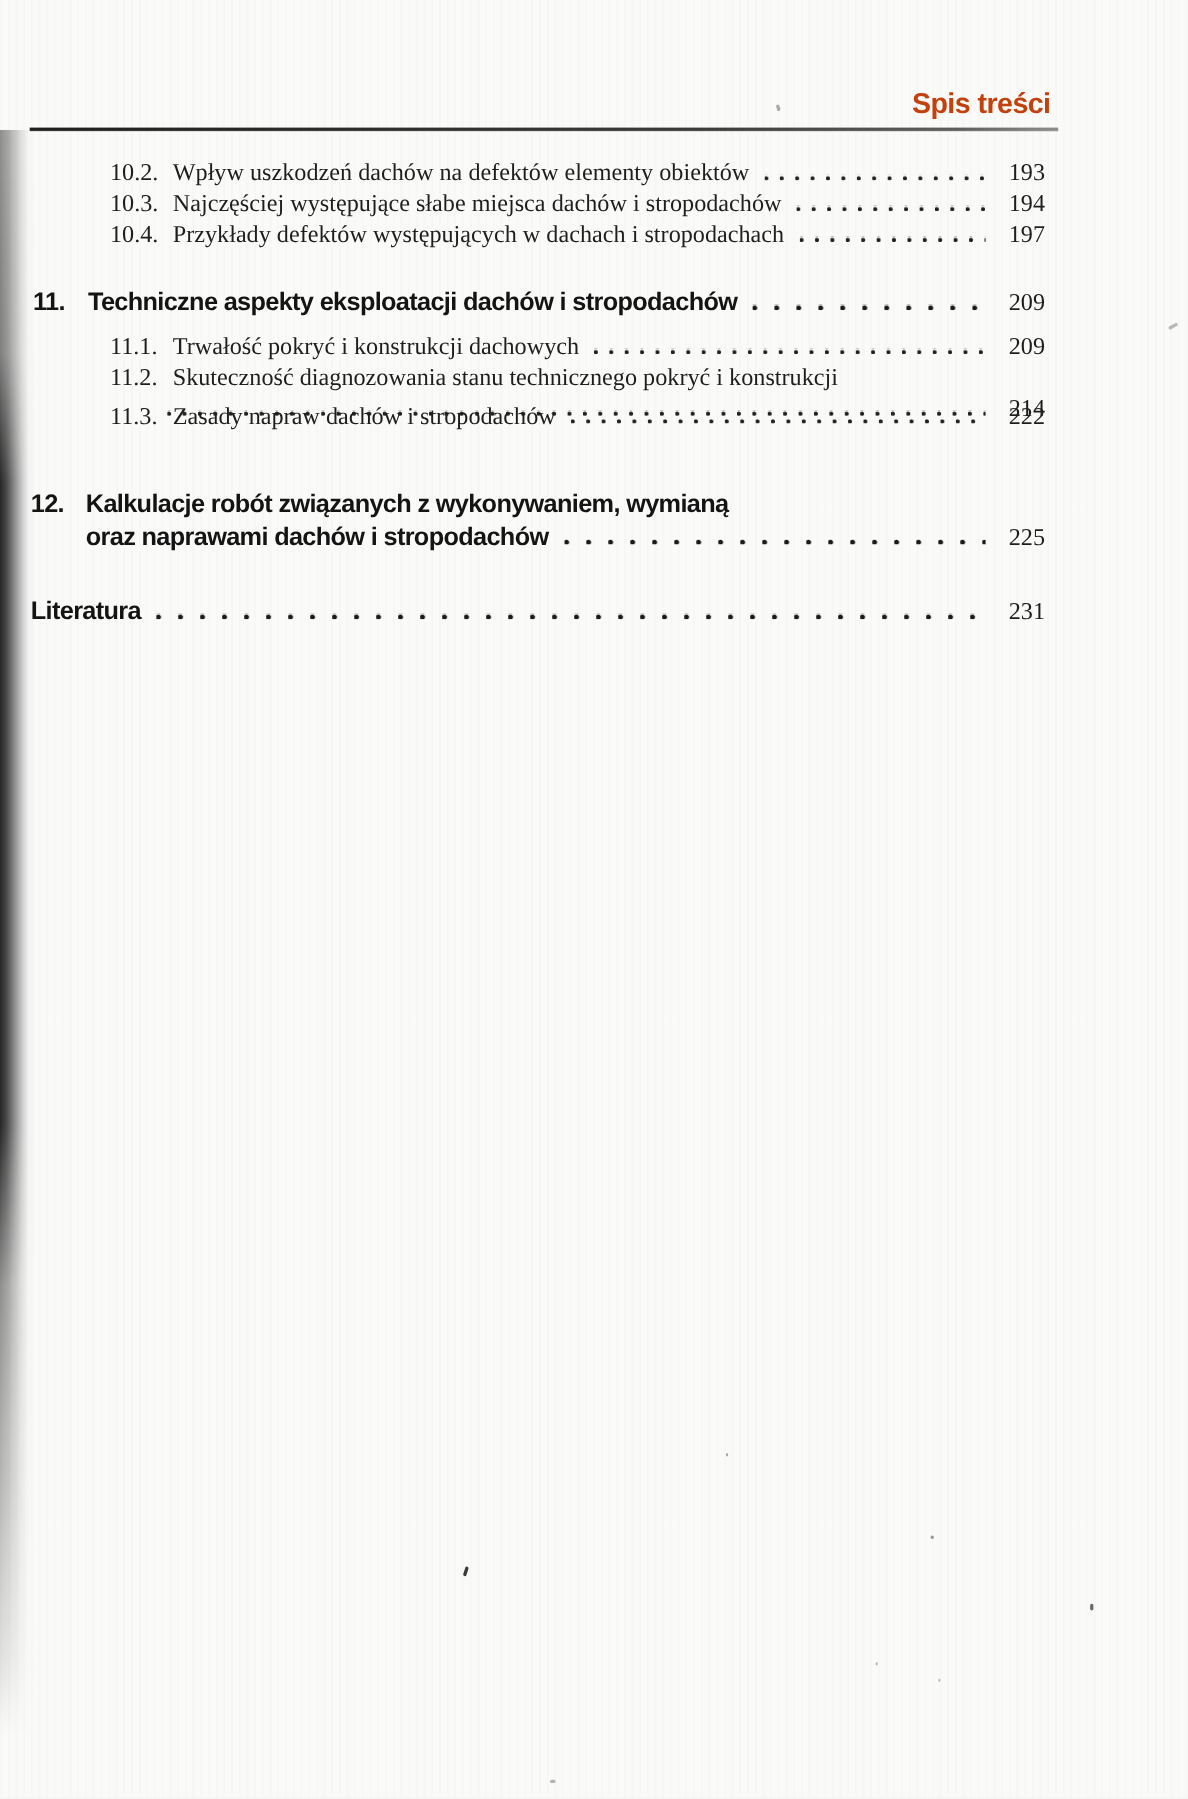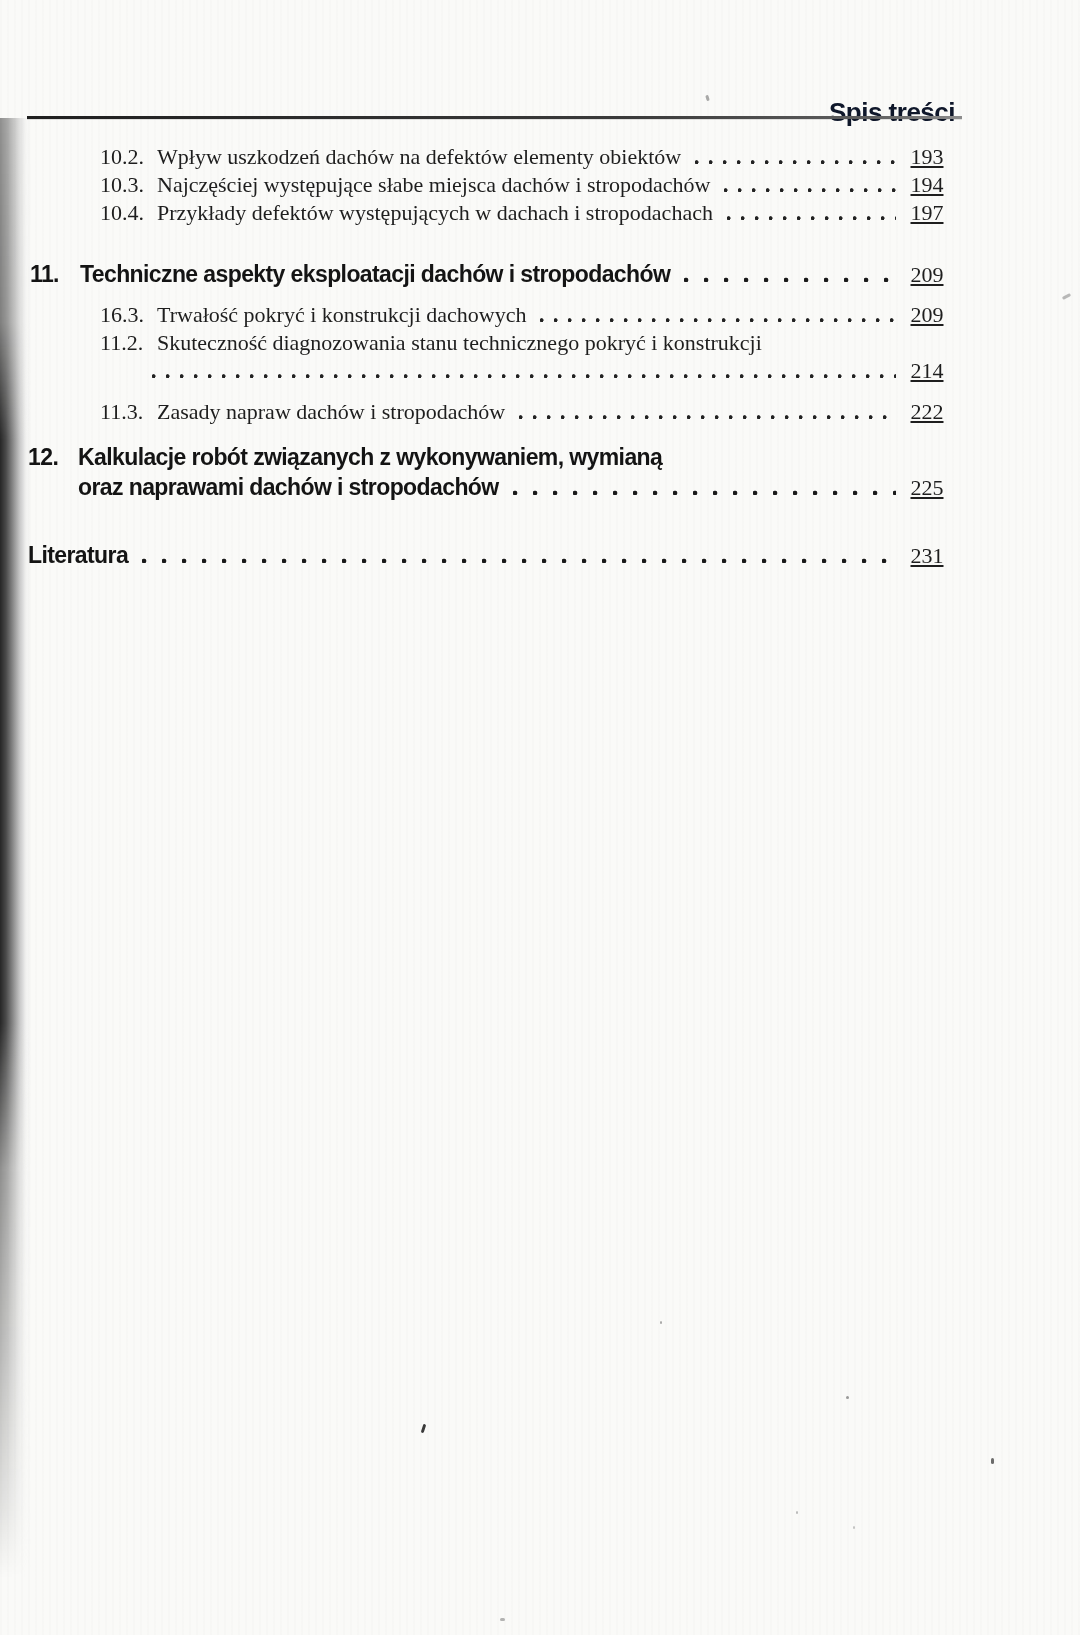--- a/index.html
+++ b/index.html
@@ -34,23 +34,22 @@
       rgba(0,0,0,0.50) 0%, rgba(0,0,0,0.58) 14%, #000 22%, #000 62%,
       rgba(0,0,0,0.50) 72%, rgba(0,0,0,0.30) 85%, rgba(0,0,0,0.12) 95%, rgba(0,0,0,0) 100%);
   }
   .running-head {
     position: absolute;
     top: 79px; right: 125px;
     font-family: "Liberation Sans", "DejaVu Sans", sans-serif;
     font-weight: 700;
     font-size: 26px; line-height: 30px;
     letter-spacing: -0.5px;
-    color: #0f172a;
+    color: #c2410c;
     white-space: nowrap;
-    margin-top: 18px;
   }
   .head-rule {
     position: absolute;
     left: 27px; top: 116px;
     width: 935px; height: 3px;
     background: linear-gradient(90deg,
       #1f1f1f, #2c2c2c 30%, #3b3b3b 65%, #5e5e5e 90%, #8d8d8d);
     box-shadow: 0 1px 0 rgba(0,0,0,0.10);
   }
   .content { position: absolute; left: 28px; top: 0; width: 934px; }
@@ -91,22 +90,21 @@
   }
   .leader.wide {
     background-image: radial-gradient(circle at 2px 3px, #1a1a1a 2px, rgba(0,0,0,0) 2.7px);
     background-size: 20px 5px;
   }
   .pg {
     flex: 0 0 auto;
     width: 58px;
     padding-right: 12px;
     box-sizing: border-box;
-    text-align: center;
-    text-decoration: underline;
+    text-align: right;
   }
   .speck { position: absolute; pointer-events: none; }
 </style>
 </head>
 <body>
 
 <div class="page">
 
   <div class="edge-shadow"></div>
 
@@ -137,37 +135,37 @@
     </div>
 
     <div class="row chapter" style="top:259px">
       <span class="num bold-text">11.</span>
       <span class="label bold-text">Techniczne aspekty eksploatacji dachów i stropodachów</span>
       <span class="leader wide"></span>
       <span class="pg serif-text">209</span>
     </div>
 
     <div class="row sub serif-text" style="top:301px">
-      <span class="num">16.3.</span>
+      <span class="num">11.1.</span>
       <span class="label">Trwałość pokryć i konstrukcji dachowych</span>
       <span class="leader"></span>
       <span class="pg">209</span>
     </div>
 
     <div class="row sub serif-text" style="top:329px">
       <span class="num">11.2.</span>
       <span class="label">Skuteczność diagnozowania stanu technicznego pokryć i konstrukcji</span>
     </div>
 
     <div class="row sub-cont serif-text" style="top:357px">
       <span class="leader"></span>
       <span class="pg">214</span>
     </div>
 
-    <div class="row sub serif-text" style="top:398px">
+    <div class="row sub serif-text" style="top:364px">
       <span class="num">11.3.</span>
       <span class="label">Zasady napraw dachów i stropodachów</span>
       <span class="leader"></span>
       <span class="pg">222</span>
     </div>
 
     <div class="row chapter" style="top:442px; padding-left:0">
       <span class="num bold-text">12.</span>
       <span class="label bold-text">Kalkulacje robót związanych z wykonywaniem, wymianą</span>
     </div>

